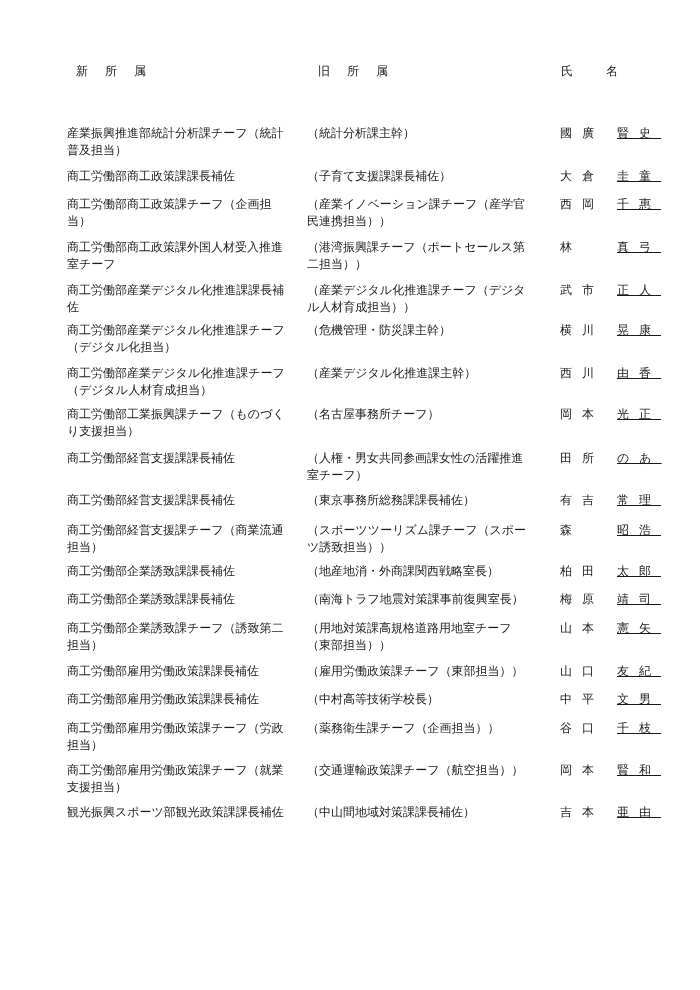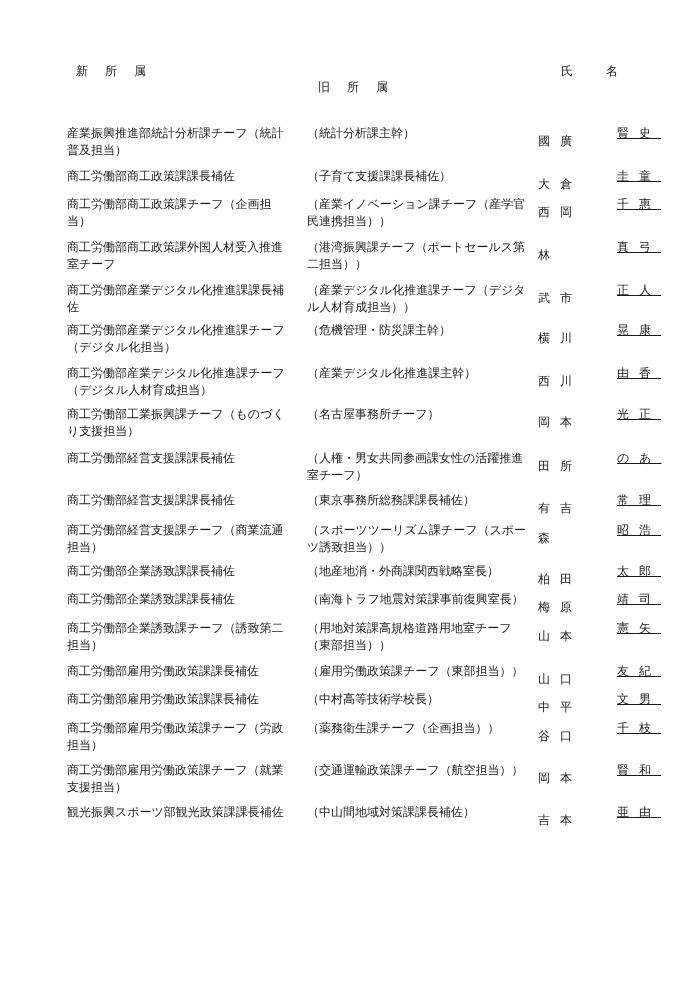--- a/index.html
+++ b/index.html
@@ -25,21 +25,21 @@
       position: absolute;
       top: 61px;
       left: 0;
       width: 700px;
       height: 20px;
       font-size: 12px;
       line-height: 20px;
     }
     .header span { position: absolute; top: 0; }
     .h-new { left: 76px; letter-spacing: 17px; }
-    .h-old { left: 318px; letter-spacing: 17px; margin-top: 16px; }
+    .h-old { left: 318px; letter-spacing: 17px; }
     .h-name-1 { left: 561px; }
     .h-name-2 { left: 606px; }
 
     .row {
       position: absolute;
       left: 0;
       width: 700px;
       font-size: 12px;
       line-height: 17px;
     }
@@ -51,25 +51,24 @@
     }
     .old {
       position: absolute;
       left: 307px;
       width: 222px;
       word-break: break-all;
       font-family: Liberation Serif, serif;
     }
     .surname {
       position: absolute;
-      left: 538px;
+      left: 560px;
       width: 40px;
       letter-spacing: 10px;
       white-space: nowrap;
-      margin-top: 8px;
     }
     .given {
       position: absolute;
       left: 617px;
       width: 40px;
       letter-spacing: 10px;
       white-space: nowrap;
       text-decoration: underline;
     }
     .page-number {

